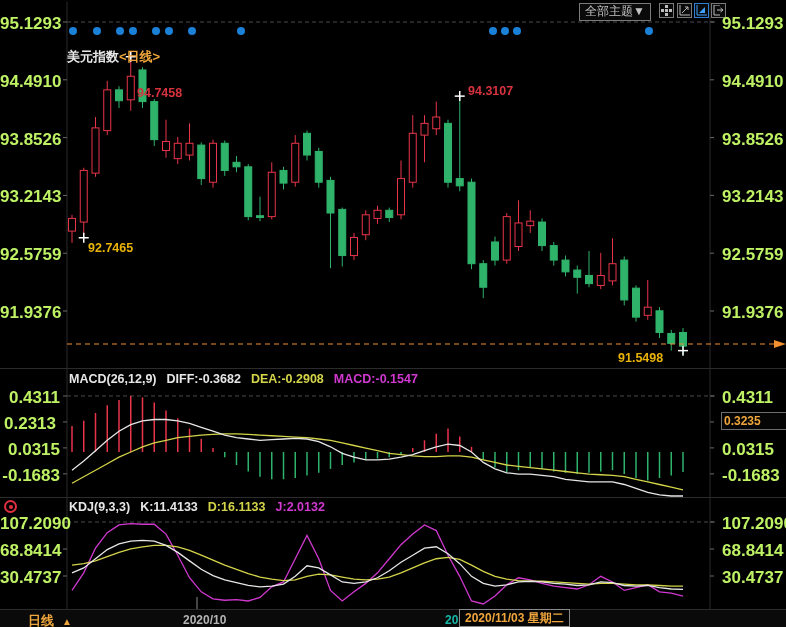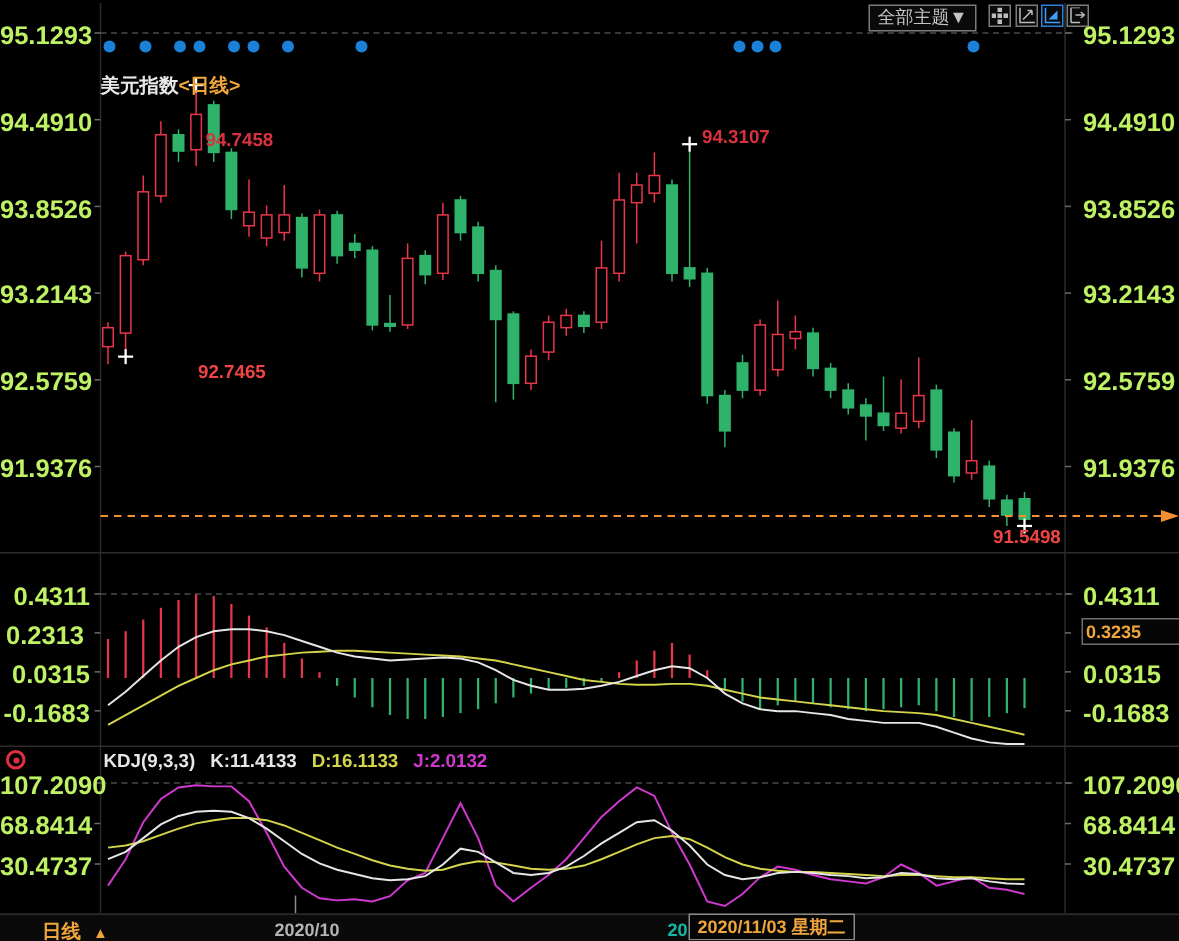--- a/index.html
+++ b/index.html
@@ -6,21 +6,21 @@
   .screen{position:relative;width:786px;height:627px;background:#000;overflow:hidden;
           font-family:"Liberation Sans","DejaVu Sans",sans-serif;}
   .abs{position:absolute;}
   svg#cv{position:absolute;left:0;top:0;z-index:1;}
   .txt{position:absolute;z-index:2;white-space:nowrap;}
   .lab{font-size:17px;font-weight:600;color:#bef264;letter-spacing:0px;}
   .lab.left{left:0;width:60px;text-align:right;}
   .lab.right{left:722px;}
   .ann{font-size:12.5px;font-weight:700;}
   .ann.red{color:#d8323f;}
-  .ann.green{color:#ef4444;margin-left:44px;}
+  .ann.green{color:#eab308;}
   .title{left:67px;top:5px;font-size:13px;font-weight:600;margin-top:43px;}
   .title .sym{color:#e8e8e8;}
   .title .per{color:#f0a63c;}
   .ph{font-size:12.5px;font-weight:600;}
   .ph span{margin-right:10px;}
   .ph .w{color:#e6e6e6;}
   .ph .y{color:#d4d44a;}
   .ph .m{color:#d038d0;}
   .dropdown{left:579px;top:3px;height:16px;line-height:15px;border:1px solid #7a7a7a;
             color:#c4c4c4;font-size:12px;padding:0 5px;background:#0a0a0a;cursor:pointer;z-index:2;}
@@ -335,20 +335,23 @@
   <div class="txt lab right" style="top:130px;">93.8526</div>
   <div class="txt lab right" style="top:187px;">93.2143</div>
   <div class="txt lab right" style="top:245px;">92.5759</div>
   <div class="txt lab right" style="top:303px;">91.9376</div>
 
   <div class="txt ann red" style="left:137px;top:44px;margin-top:42px;">94.7458</div>
   <div class="txt ann green" style="left:88px;top:241px;">92.7465</div>
   <div class="txt ann red" style="left:468px;top:84px;">94.3107</div>
   <div class="txt ann green" style="left:618px;top:351px;">91.5498</div>
 
+  <div class="txt ph" style="left:69px;top:372px;">
+    <span class="w">MACD(26,12,9)</span><span class="w">DIFF:-0.3682</span><span class="y">DEA:-0.2908</span><span class="m">MACD:-0.1547</span>
+  </div>
   <div class="txt lab left" style="top:388px;">0.4311</div>
   <div class="txt lab left" style="top:414px;text-align:center;">0.2313</div>
   <div class="txt lab left" style="top:440px;">0.0315</div>
   <div class="txt lab left" style="top:466px;">-0.1683</div>
   <div class="txt lab right" style="top:388px;">0.4311</div>
   <div class="txt lab right" style="top:440px;">0.0315</div>
   <div class="txt lab right" style="top:466px;">-0.1683</div>
   <div class="txt badge">0.3235</div>
 
   <div class="sunicon abs"></div>

